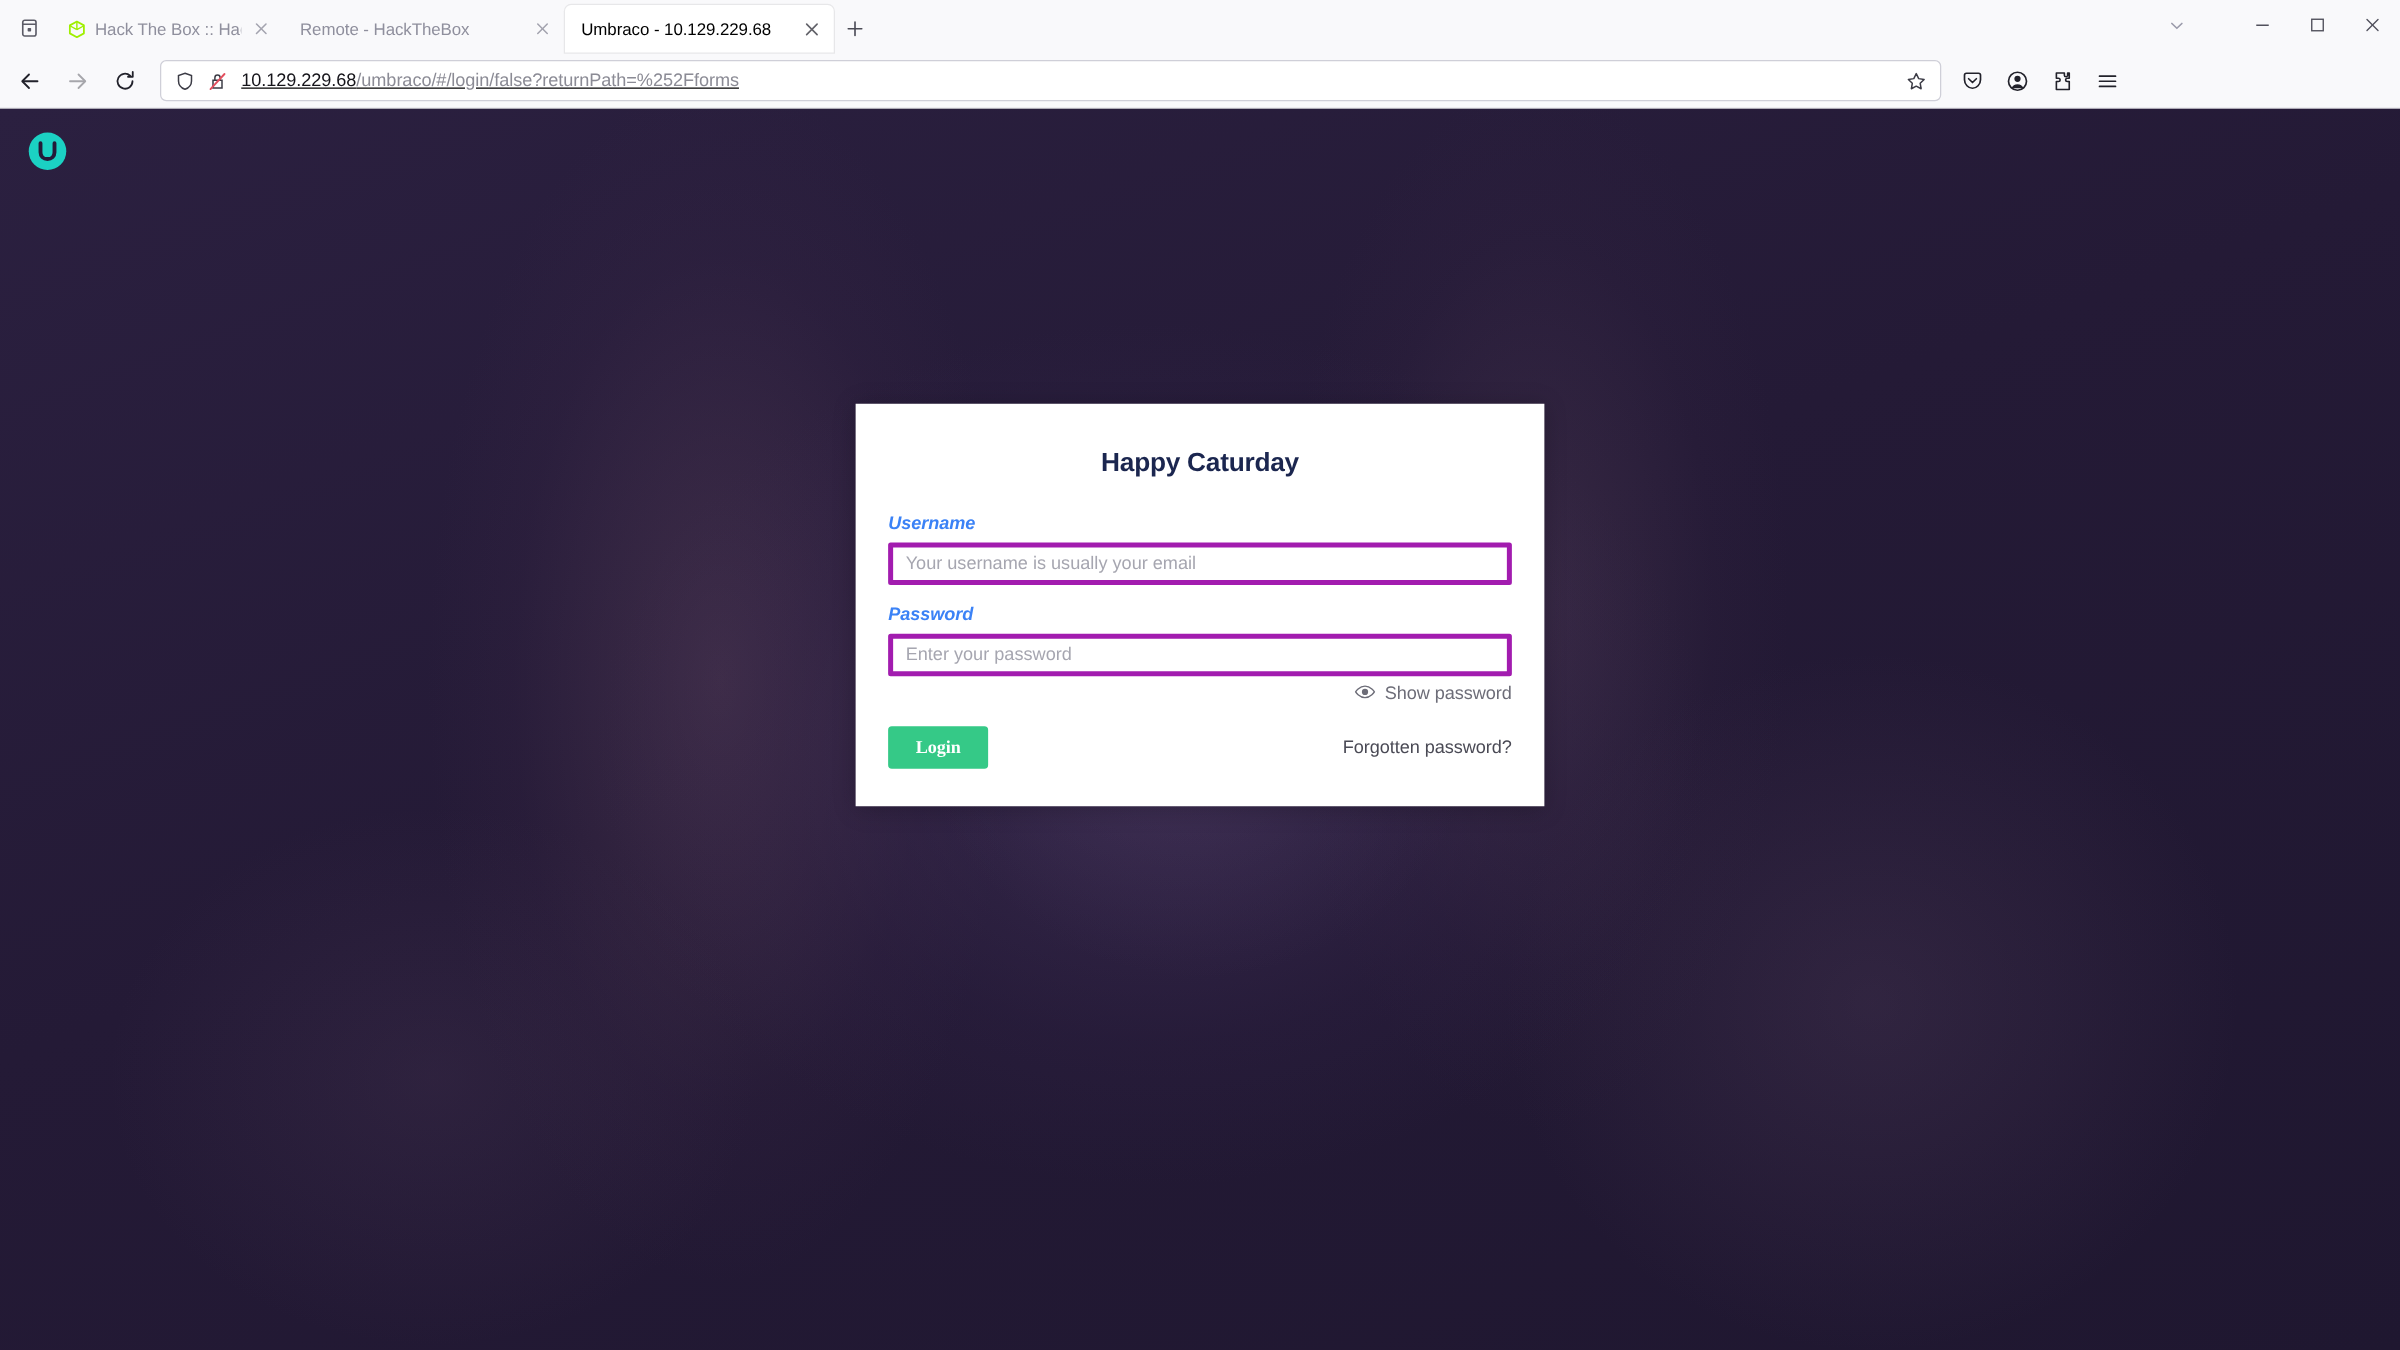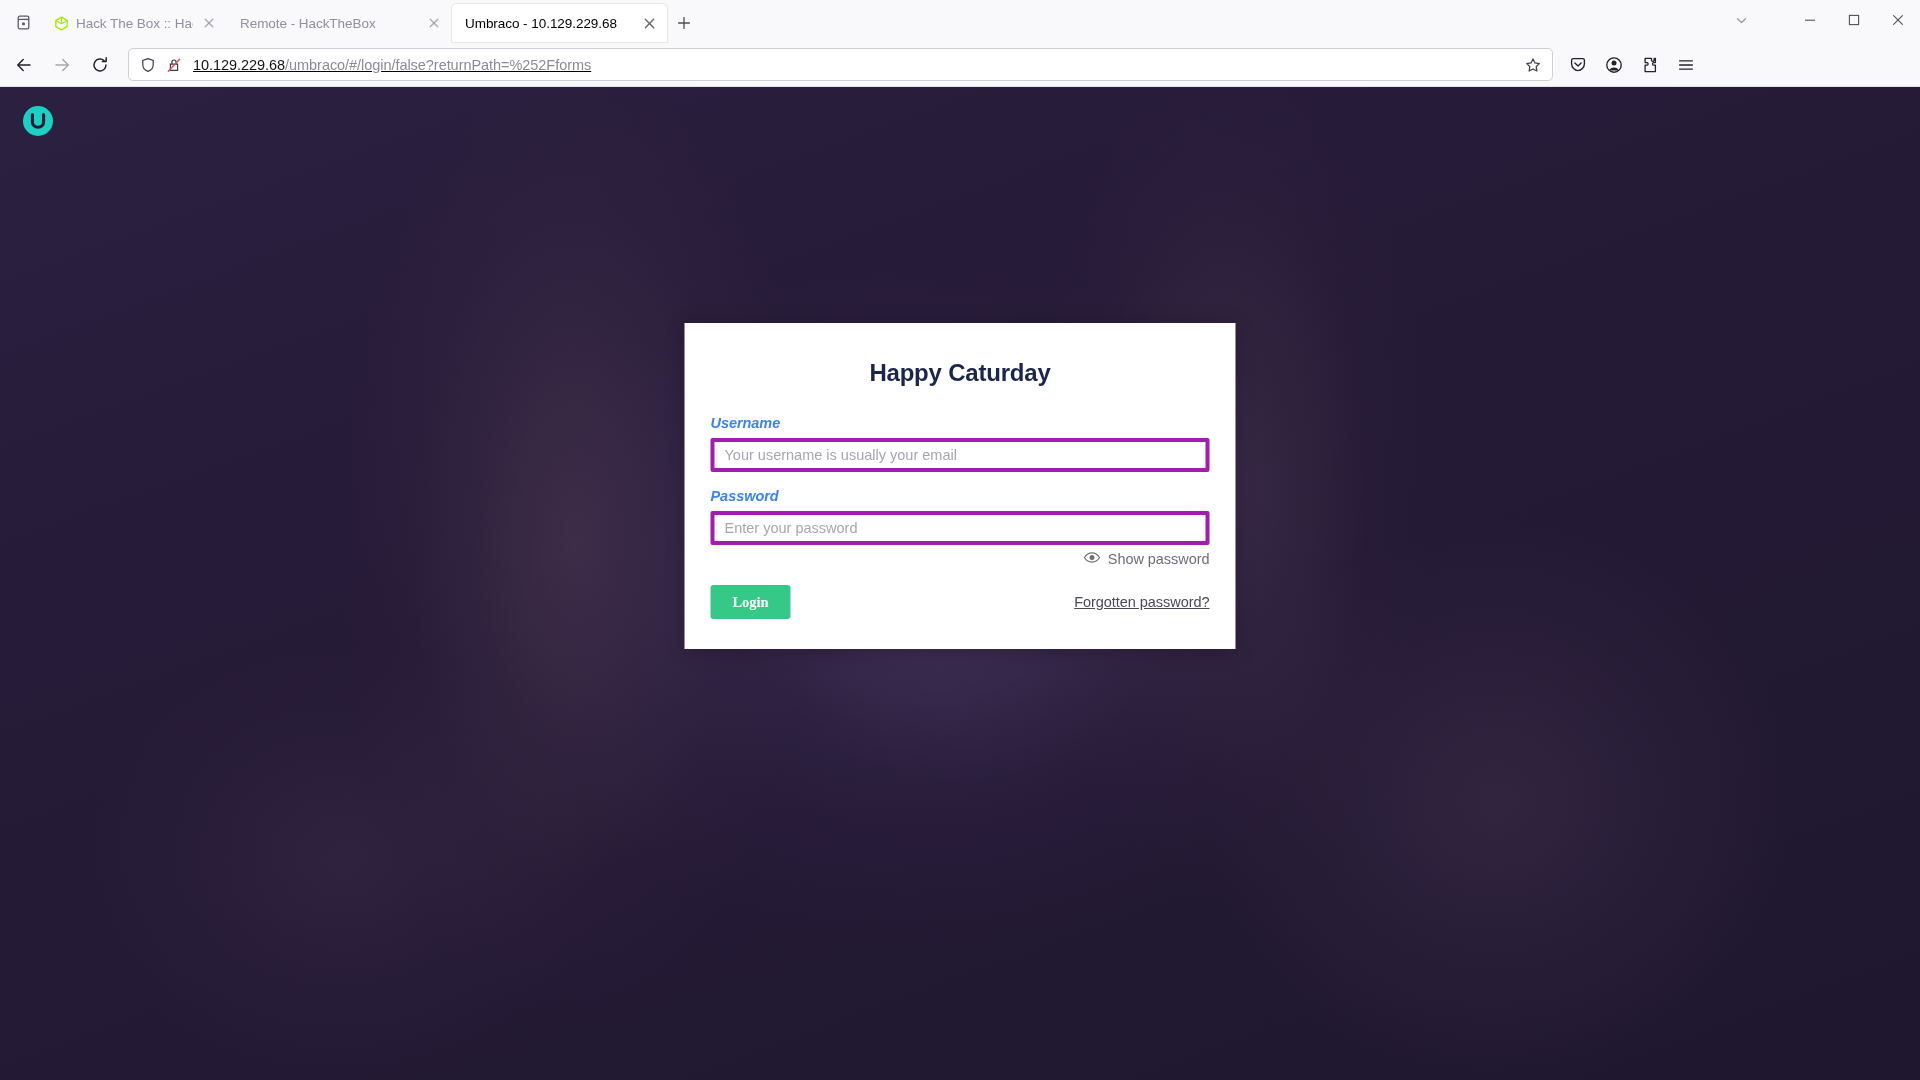--- a/index.html
+++ b/index.html
@@ -210,21 +210,21 @@
     top: 236px;
     transform: translateX(-50%);
     width: 551px;
     background: #ffffff;
     padding: 34px 26px 30px 26px;
     box-shadow: 0 2px 18px rgba(0,0,0,.22);
     z-index: 4;
   }
   .card-title {
     text-align: center;
-    font-size: 24px;
+    font-size: 21px;
     font-weight: 700;
     color: #1b264f;
     margin: 2px 0 28px 0;
     letter-spacing: -0.2px;
   }
   .field { margin-bottom: 16px; }
   .field-label {
     display: block;
     font-size: 14.5px;
     font-weight: 700;
@@ -275,21 +275,20 @@
     font-family: Liberation Serif, serif;
     padding: 0 22px;
     height: 34px;
     border-radius: 3px;
     cursor: pointer;
     letter-spacing: -0.05px;
   }
   .forgot-link {
     font-size: 14.5px;
     color: #4a4a55;
-    text-decoration: underline;
     cursor: pointer;
     letter-spacing: -0.05px;
   }
 </style>
 </head>
 <body>
 
 <div class="browser-window">
 
   <div class="tab-strip">

